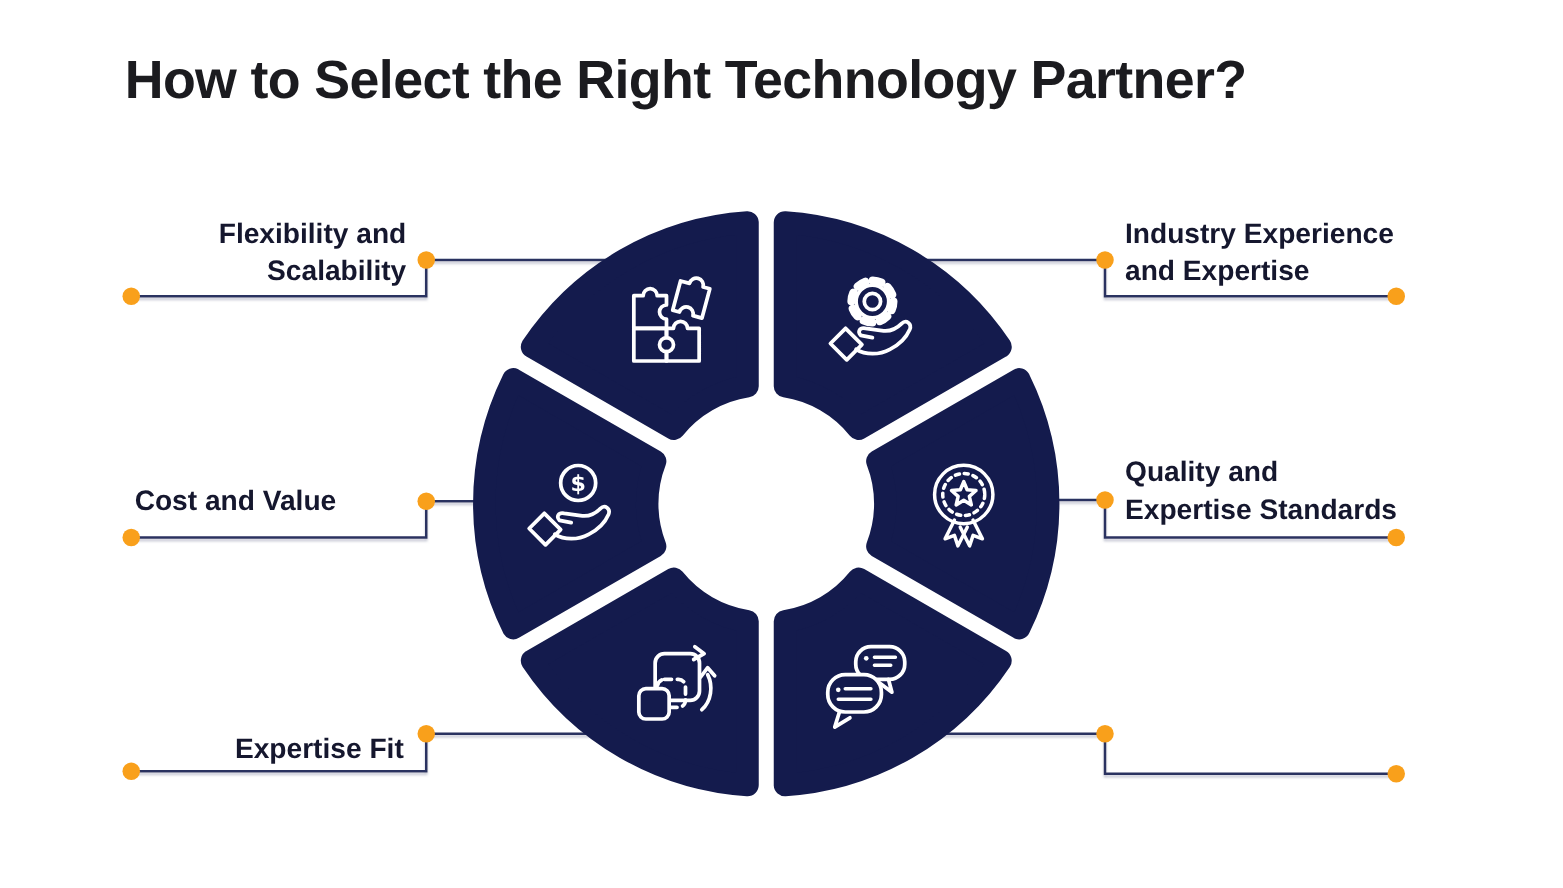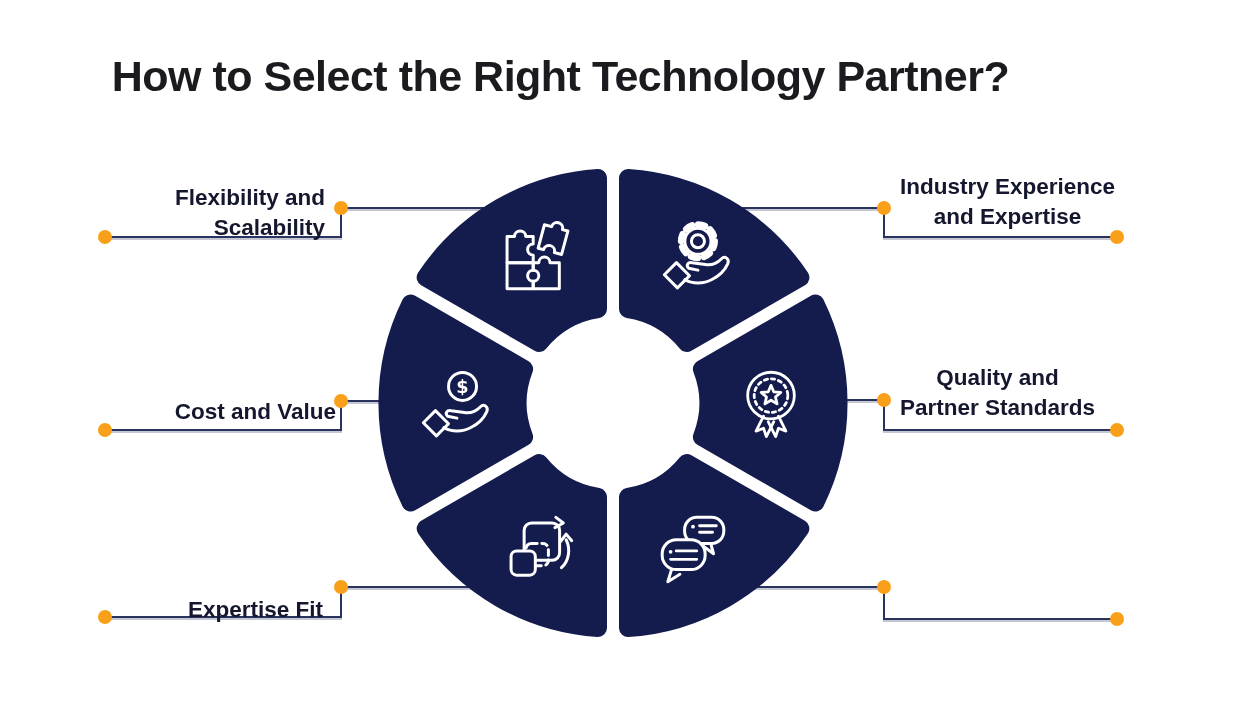--- a/index.html
+++ b/index.html
@@ -1,36 +1,36 @@
 <!DOCTYPE html>
 <html><head>
 <meta charset="utf-8">
 <style>
   html,body{margin:0;padding:0;background:#ffffff;}
   .stage{
     position:relative;width:1250px;height:710px;overflow:hidden;
     background:#ffffff;font-family:"Liberation Sans",sans-serif;
   }
   .page-title{
-    position:absolute;top:40px;left:0;width:1097px;margin:12px;
+    position:absolute;top:40px;left:0;width:1097px;margin:0;
     text-align:center;font-size:43px;font-weight:bold;letter-spacing:-.5px;
     color:#1b1b1f;
   }
   .overlay{position:absolute;left:0;top:0;width:1250px;height:710px;}
   .connector-line{fill:none;stroke:#2a3160;stroke-width:2;}
   .dot{fill:#f9a01b;stroke:none;}
   .segment{fill:#141b4d;stroke:#141b4d;stroke-width:18;stroke-linejoin:round;}
   .side-label{
     position:absolute;font-size:22.5px;font-weight:bold;line-height:30px;
-    color:#15172e;white-space:pre-line;text-align:center;
+    color:#15172e;white-space:pre-line;
   }
-  .side-label.left{text-align:right;margin-top:11px;}
+  .side-label.left{text-align:right;}
   #label-flexibility{top:172px;right:925px;}
   #label-industry{top:172px;left:900px;}
-  #label-cost{top:386px;right:914px;}
+  #label-cost{top:386px;right:981px;}
   #label-quality{top:363px;left:900px;}
   #label-cultural{top:584px;right:927px;}
   #label-communication{top:555px;left:900px;}
   .seg-icon{position:absolute;width:84px;height:84px;}
   .seg-icon .ln{fill:none;stroke:#ffffff;stroke-width:3.2;stroke-linejoin:round;stroke-linecap:round;}
   .seg-icon .fillnavy{fill:#141b4d;}
   .seg-icon text{fill:#ffffff;font-family:"DejaVu Sans",sans-serif;font-weight:bold;font-size:19px;text-anchor:middle;}
   #icon-puzzle{left:494px;top:216px;}
   #icon-gear-hand{left:655px;top:216px;}
   #icon-dollar-hand{left:414px;top:364px;}
@@ -143,16 +143,16 @@
     <circle cx="21" cy="47" r="2" fill="#ffffff"></circle>
     <path class="ln" d="M27,46 h22 M21,55 h28" style="stroke-width:3;"></path>
   </svg>
 
   <div id="label-flexibility" class="side-label left">Flexibility and
 Scalability</div>
   <div id="label-industry" class="side-label right">Industry Experience
 and Expertise</div>
   <div id="label-cost" class="side-label left">Cost and Value</div>
   <div id="label-quality" class="side-label right">Quality and
-Partner Standards</div>
+Expertise Standards</div>
   <div id="label-cultural" class="side-label left">Expertise Fit</div>
 
 </div>
 
 </body></html>

